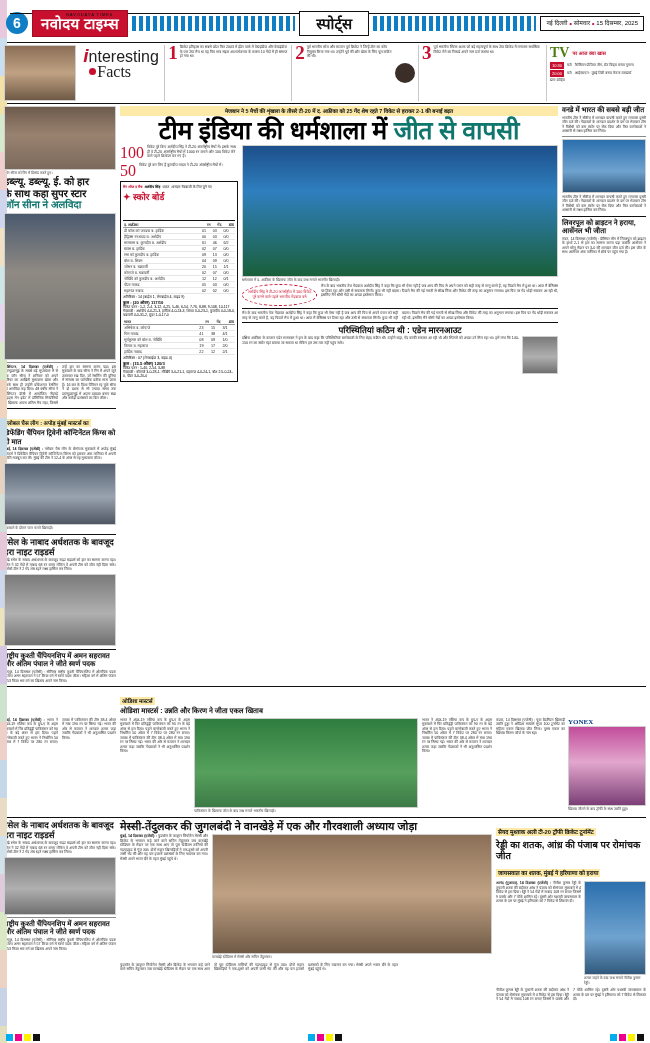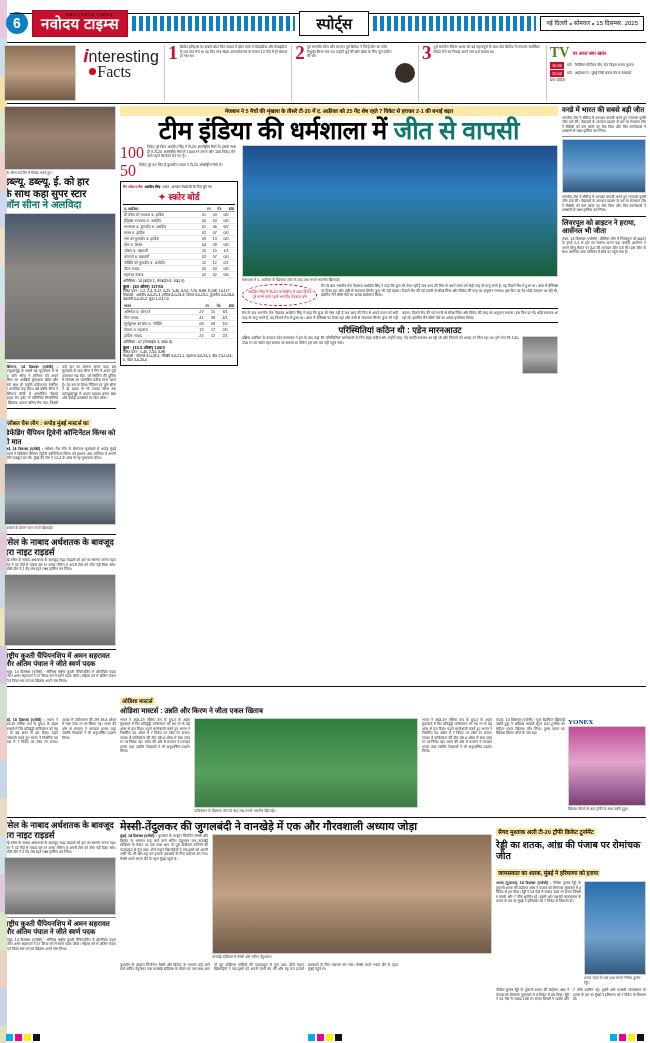--- a/index.html
+++ b/index.html
@@ -82,21 +82,21 @@
   
   .lead-kicker{background:#fdeaa8;font-size:5.4px;font-weight:bold;color:#111;padding:1px 2px;text-align:center;}
   .lead-hl{font-size:25px;font-weight:bold;text-align:center;line-height:26px;letter-spacing:-.3px;margin:1px 0 2px;}
   .lead-row{display:flex;gap:4px;}
   .stat{display:flex;gap:3px;margin-bottom:3px;}
   .stat .n{font-size:16px;font-weight:normal;color:#c8102e;line-height:15px;font-family:"Liberation Serif",serif;}
   .stat .t{font-size:3.7px;line-height:4.6px;color:#222;}
 
   
   .sb{border:1px solid #111;padding:2px;background:#fff;}
-  .sb-title{text-align:center;font-size:9px;font-weight:bold;color:#c8102e;border-bottom:1px solid #111;padding-bottom:1px;margin-bottom:1px;}
+  .sb-title{text-align:left;font-size:9px;font-weight:bold;color:#c8102e;border-bottom:1px solid #111;padding-bottom:17px;margin-bottom:1px;}
   .sb table{width:100%;border-collapse:collapse;font-size:3.7px;color:#222;}
   .sb th{font-weight:bold;text-align:right;padding:0 1px;border-bottom:1px solid #999;}
   .sb th.l,.sb td.l{text-align:left;}
   .sb td{padding:0 1px;border-bottom:1px solid #e6e6e6;white-space:nowrap;}
   .sb .teamrow td{font-weight:bold;color:#111;border-bottom:1px solid #999;}
 
   .pullquote{border:1px dashed #c8102e;border-radius:50%;padding:5px 4px;font-size:3.8px;line-height:4.8px;
              text-align:center;color:#c8102e;background:#fff;}
 
   .headline-m{font-size:8.5px;font-weight:bold;color:#111;line-height:10px;}

